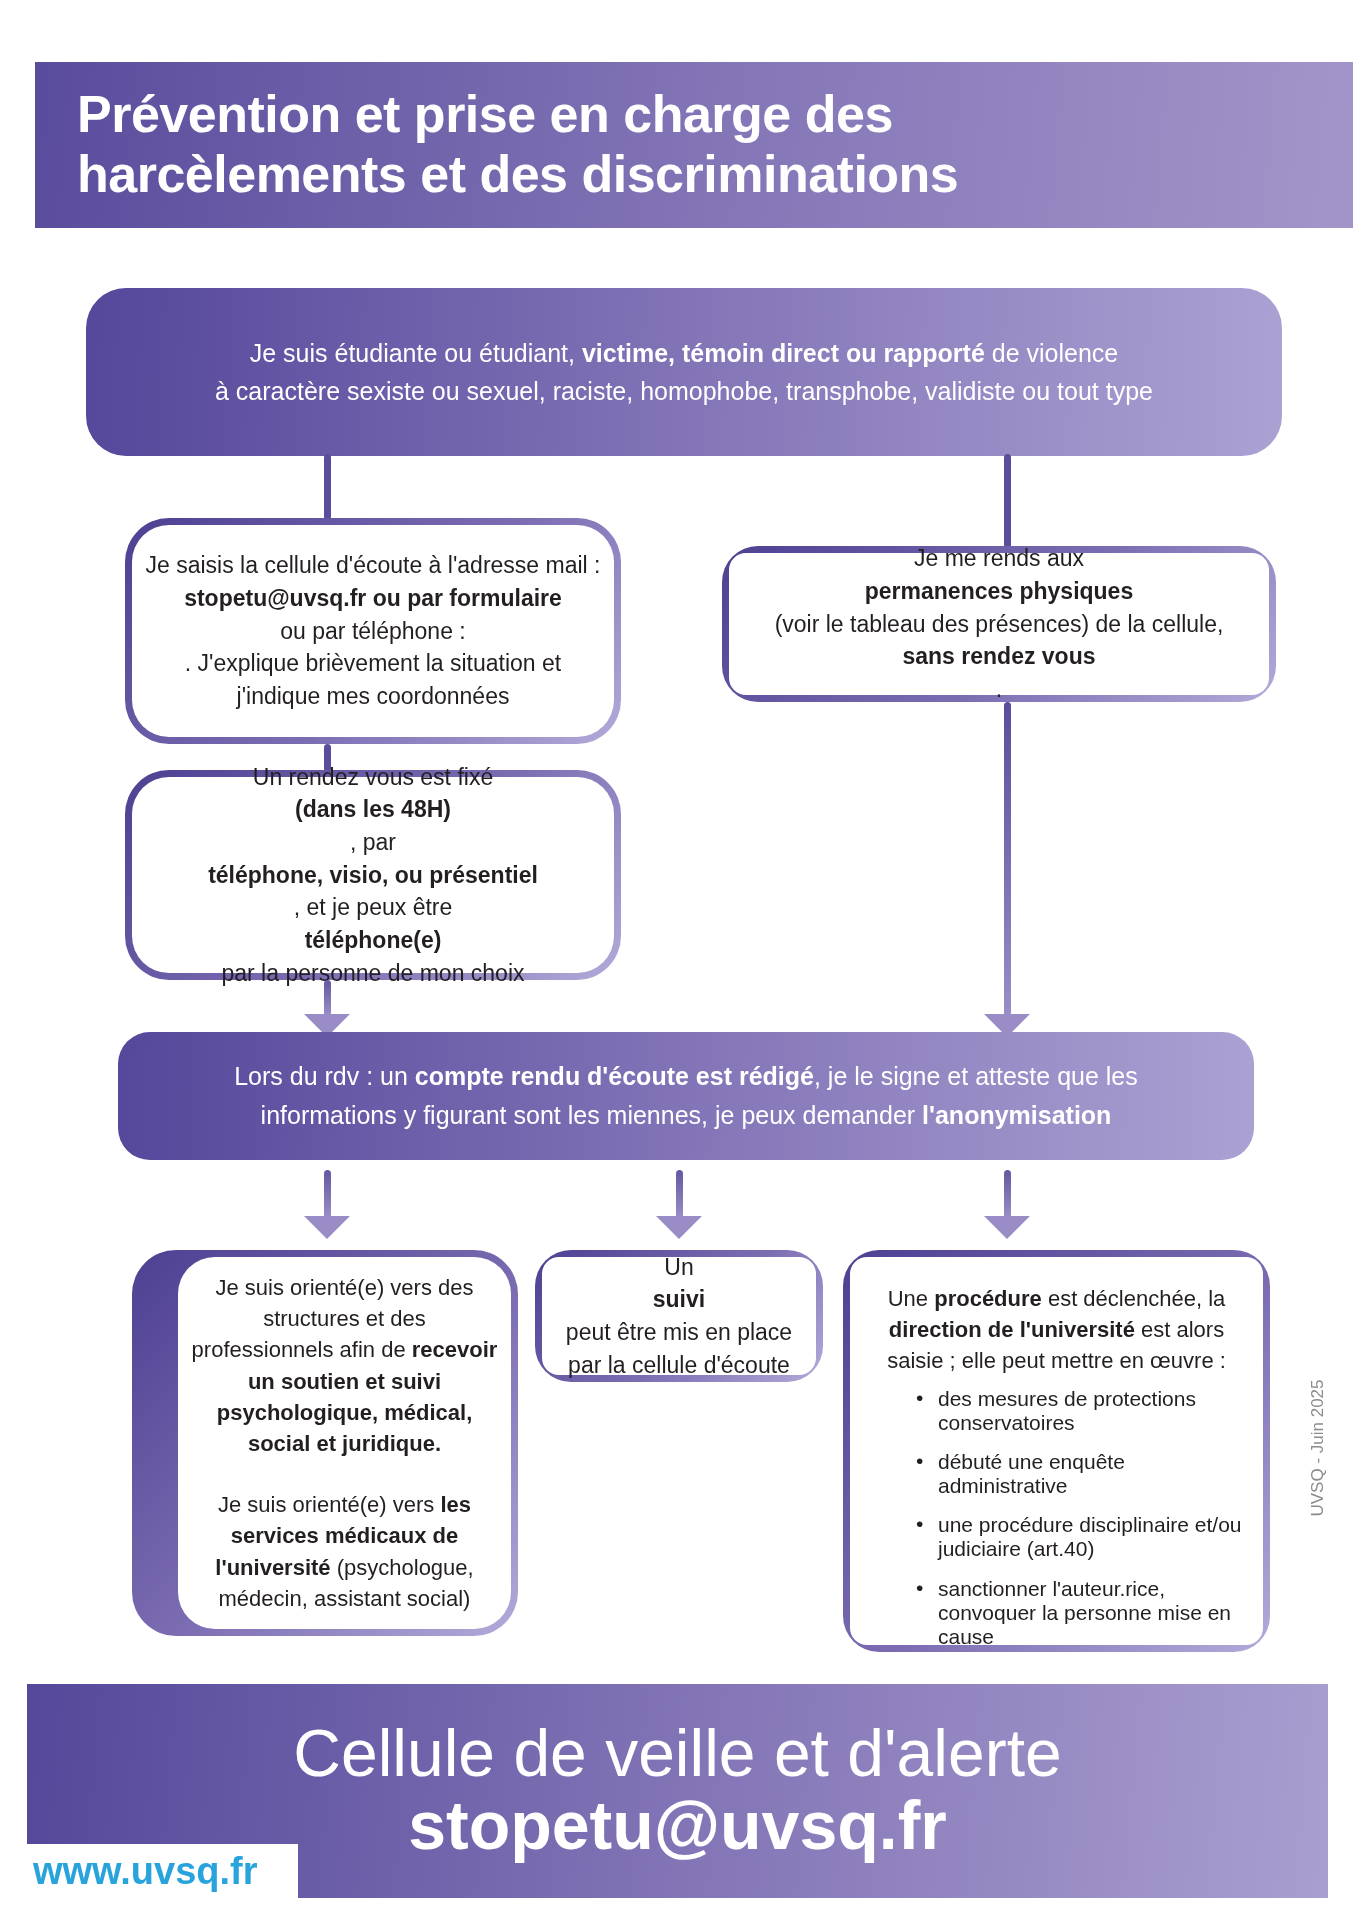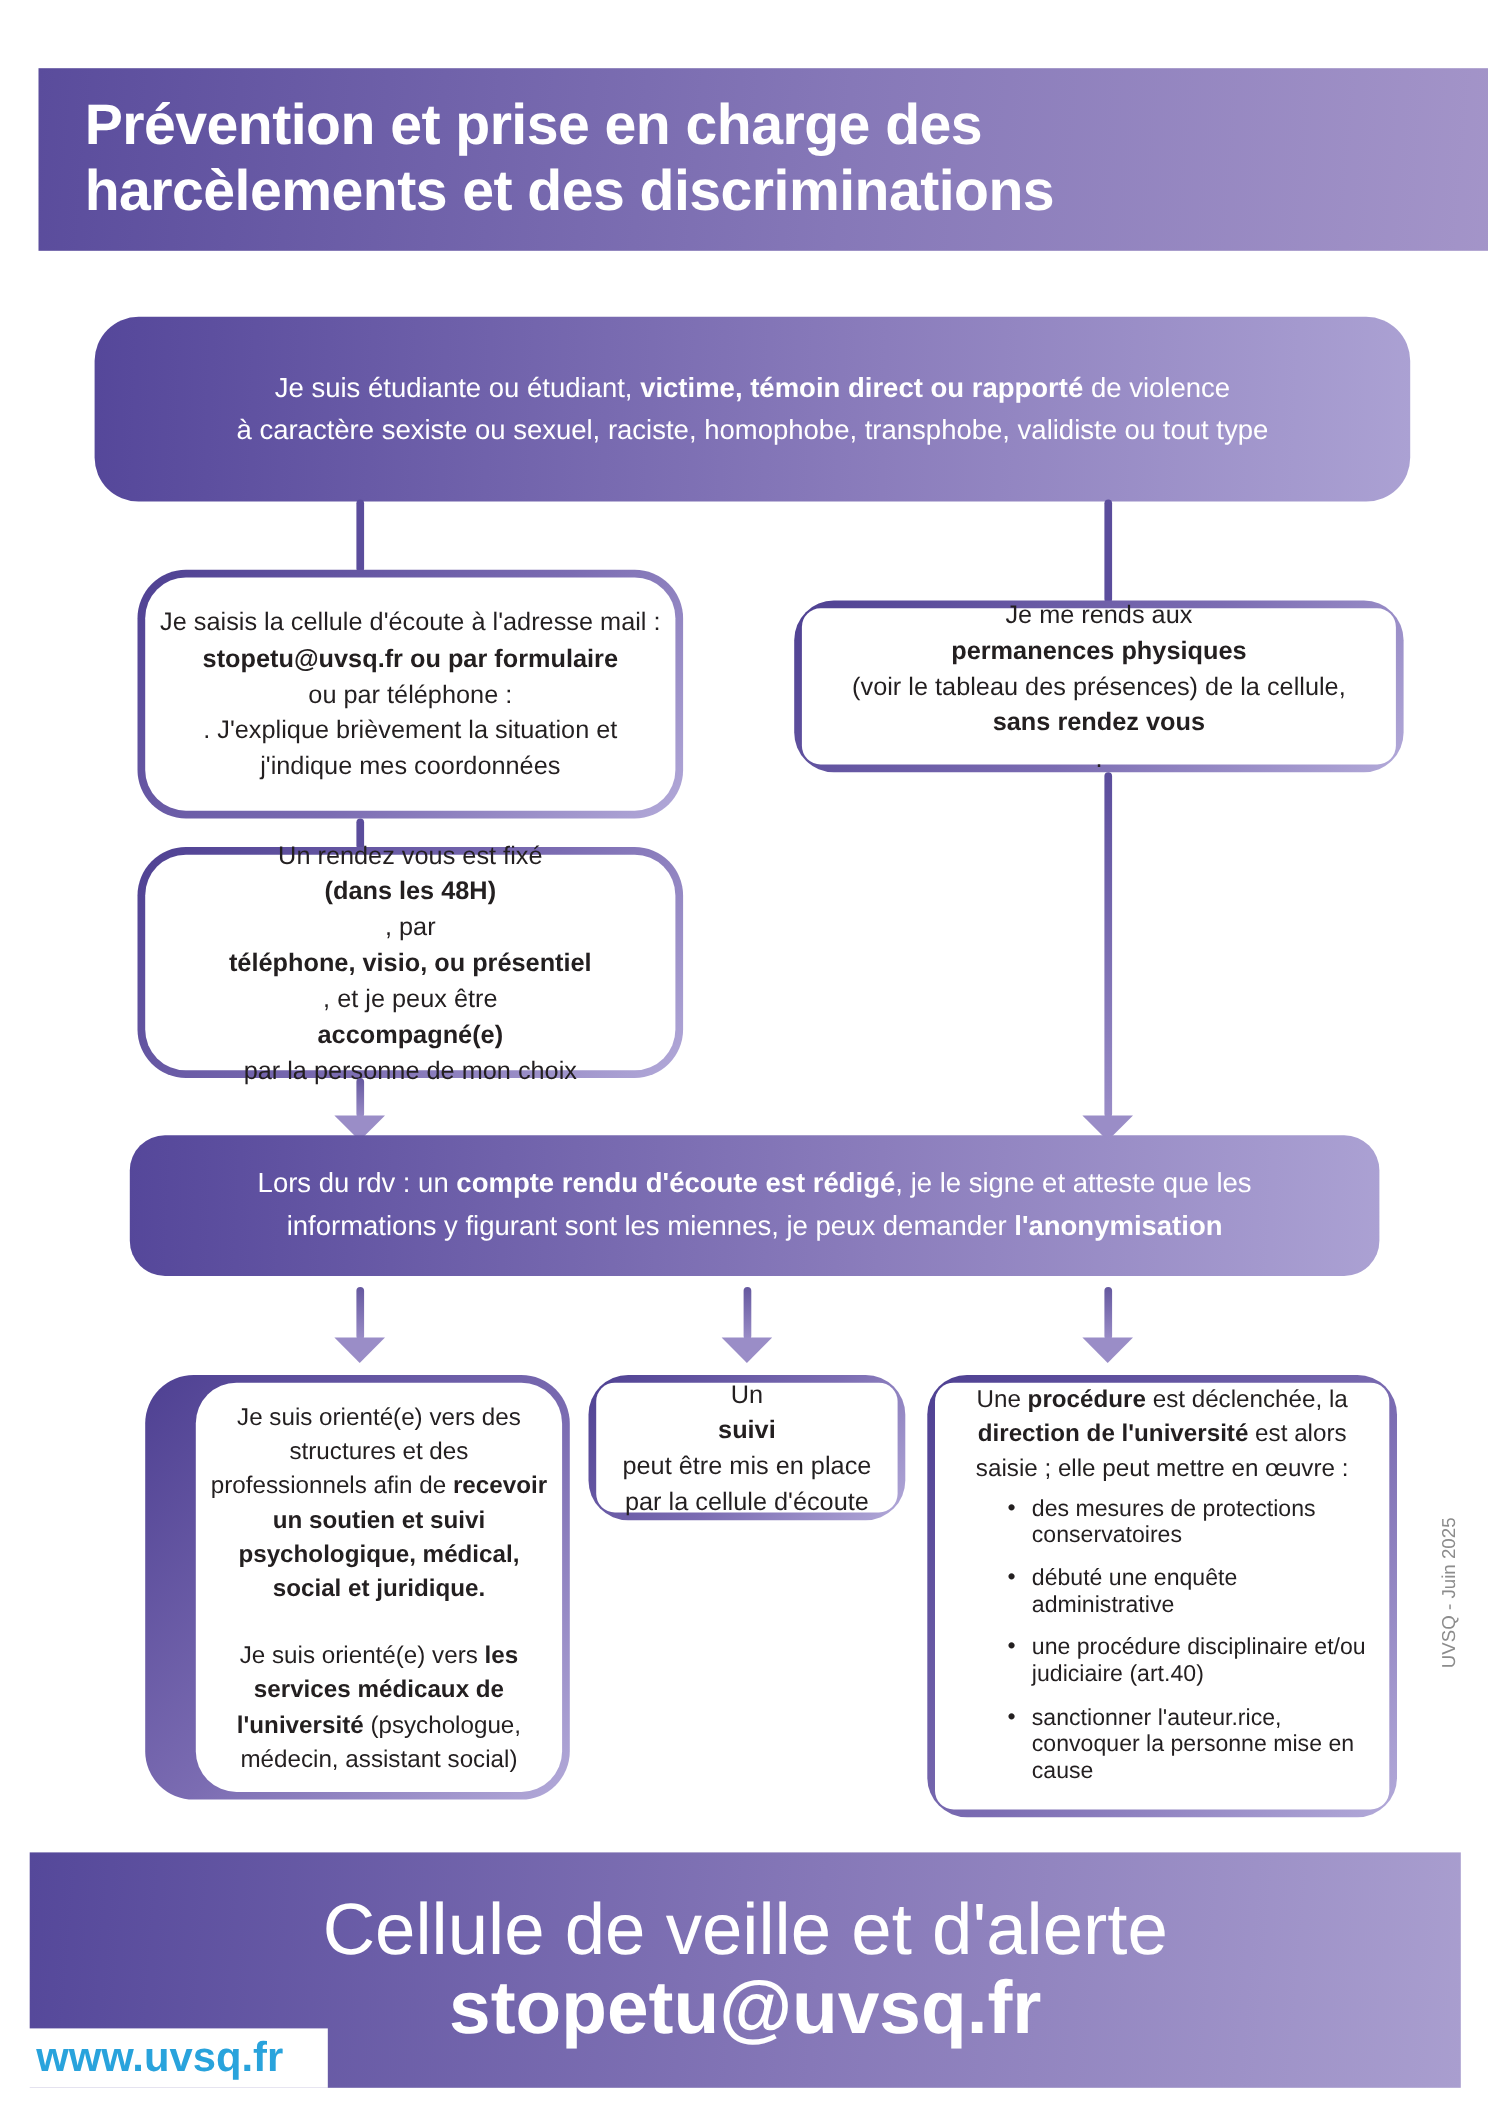--- a/index.html
+++ b/index.html
@@ -39,21 +39,21 @@
   }
   .r44{border-radius:44px;} .r44 .inner{border-radius:37px;}
   .r36{border-radius:36px;} .r36 .inner{border-radius:17px;}
   .b-contact{left:125px;top:518px;width:496px;height:226px;}
   .b-meeting{left:125px;top:770px;width:496px;height:210px;}
   .b-walkin{left:722px;top:546px;width:554px;height:156px;}
   .b-orientation{left:132px;top:1250px;width:386px;height:386px;padding-left:46px;}
   .b-follow{left:535px;top:1250px;width:288px;height:132px;}
   .b-procedure{left:843px;top:1250px;width:427px;height:402px;}
   .b-orientation .inner{font-size:22px;}
-  .b-procedure .inner{font-size:22px;justify-content:flex-end;padding-top:26px;}
+  .b-procedure .inner{font-size:22px;justify-content:space-between;padding-top:26px;}
   .para2{margin-top:30px;}
   
   .bullets{list-style:none;margin:10px 0 0 0;padding:0 6px 0 52px;text-align:left;font-size:21px;line-height:1.15;}
   .bullets li{position:relative;padding-left:24px;margin-bottom:15px;}
   .bullets li::before{content:"\2022";position:absolute;left:2px;top:-1px;}
   
   .vline{position:absolute;width:7px;background:#5b4d9c;border-radius:4px;}
   .shaft{position:absolute;width:7px;border-radius:4px;background:linear-gradient(#65589f,#9a8dc7);}
   .shaft.long{background:linear-gradient(#5b4d9c,#9a8dc7);}
   .head{position:absolute;width:0;height:0;border-left:23px solid transparent;border-right:23px solid transparent;border-top:23px solid #9a8dc7;}
@@ -106,21 +106,21 @@
 
   <div class="vline" style="left:324px;top:744px;height:28px;"></div>
 
   <div class="obox r44 b-meeting">
     <div class="inner">
         <span>Un rendez vous est fixé </span>
         <b>(dans les 48H)</b>
         <span>, par </span>
         <b>téléphone, visio, ou présentiel</b>
         <span>, et je peux être </span>
-        <b>accompagné(e)</b>
+        <b>téléphone(e)</b>
         <span> par la personne de mon choix</span>
       </div>
   </div>
 
   <div class="obox r36 b-walkin">
     <div class="inner">
         <span>Je me rends aux </span>
         <b>permanences physiques</b>
         <span> (voir le tableau des présences) de la cellule, </span>
         <b>sans rendez vous</b>

